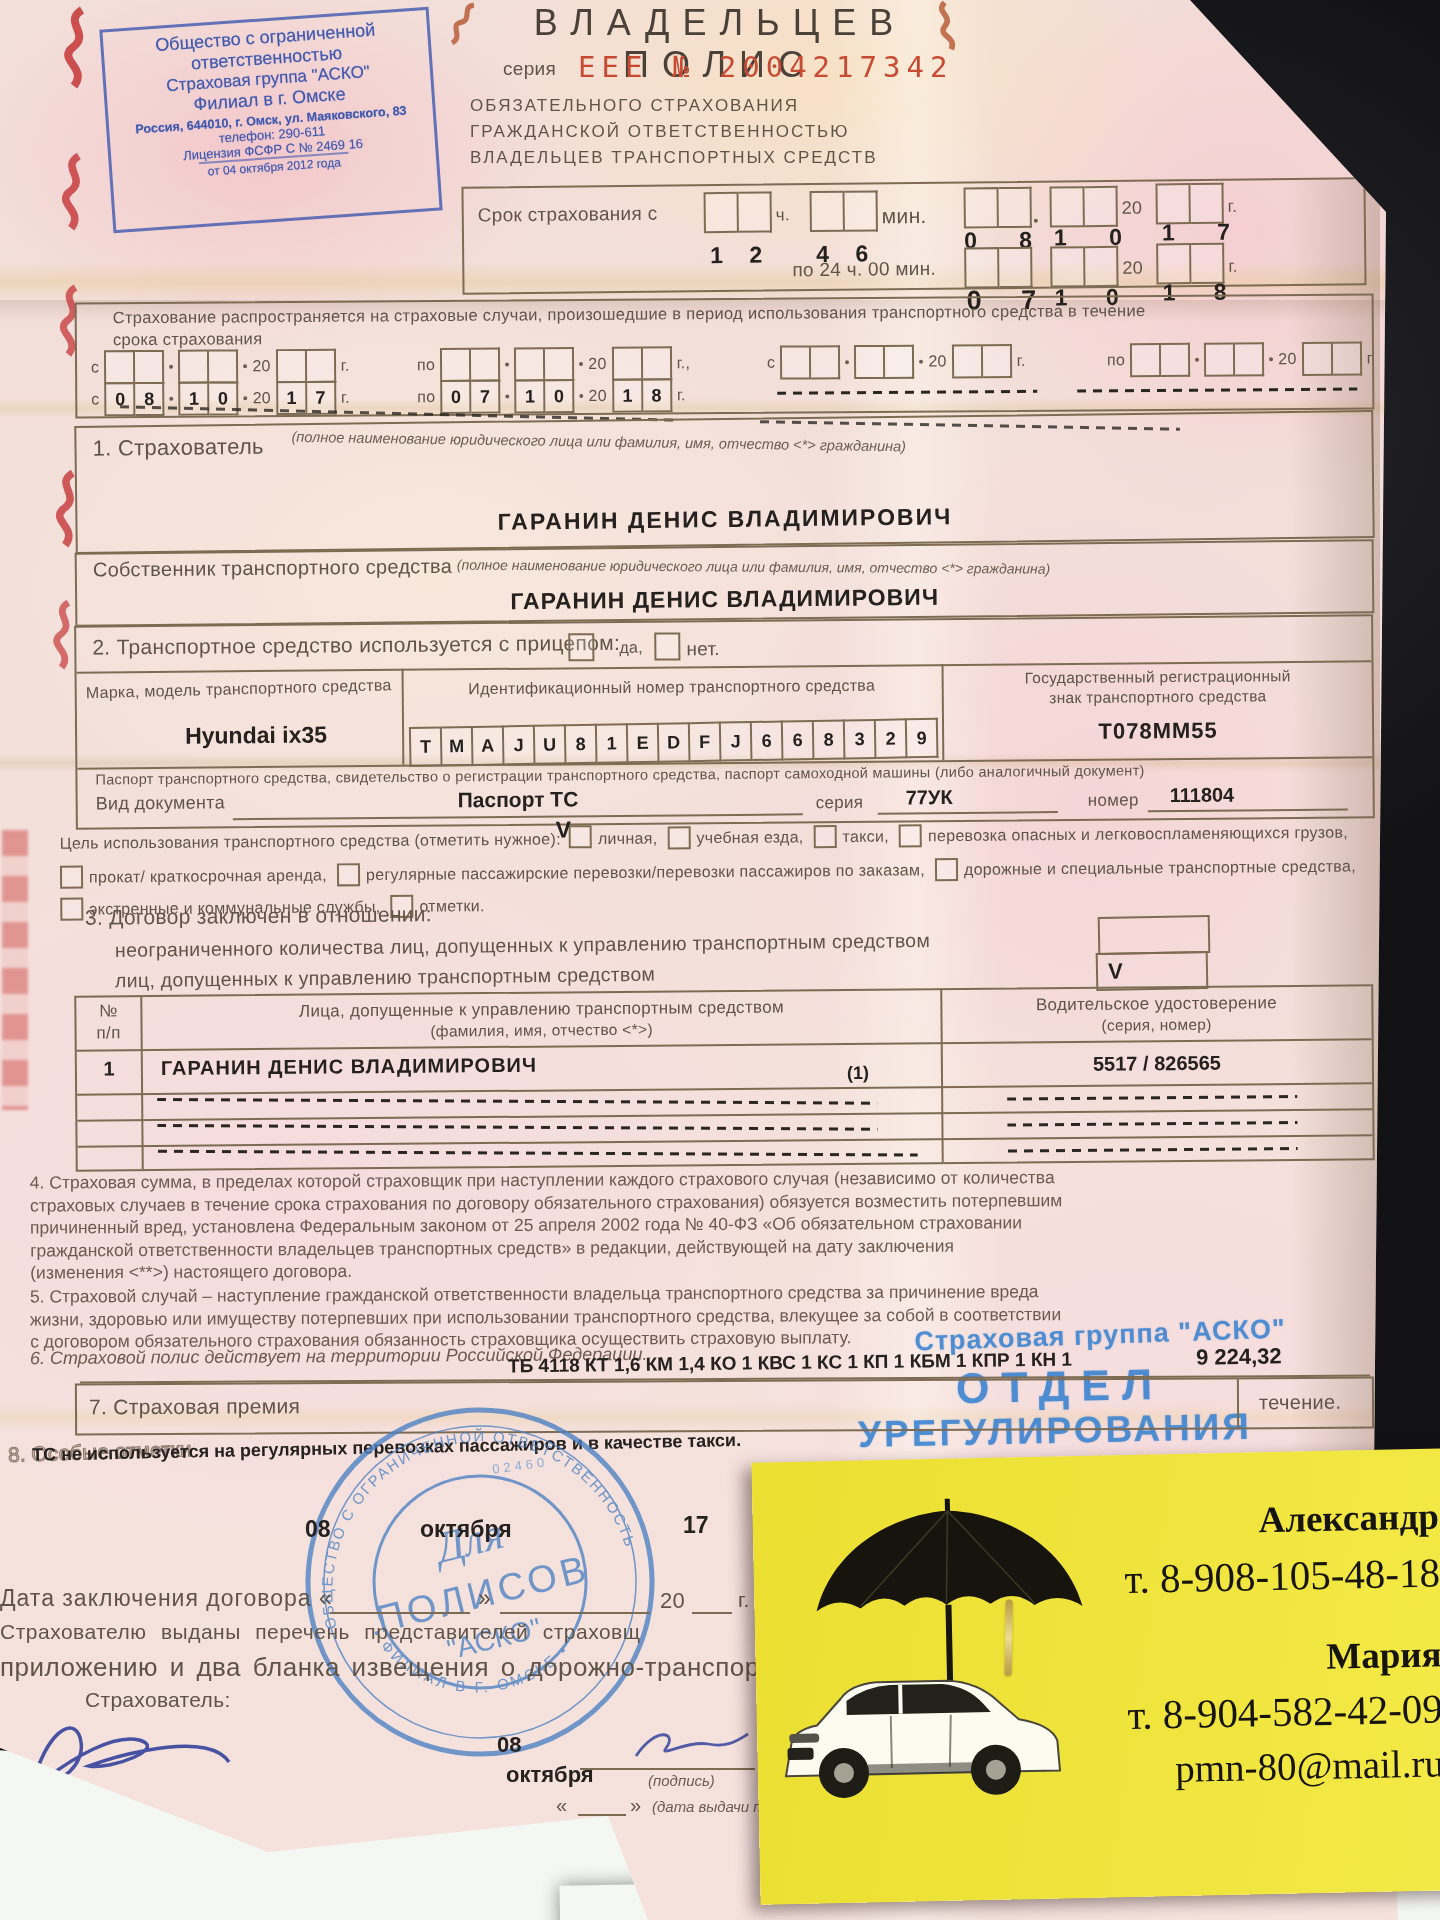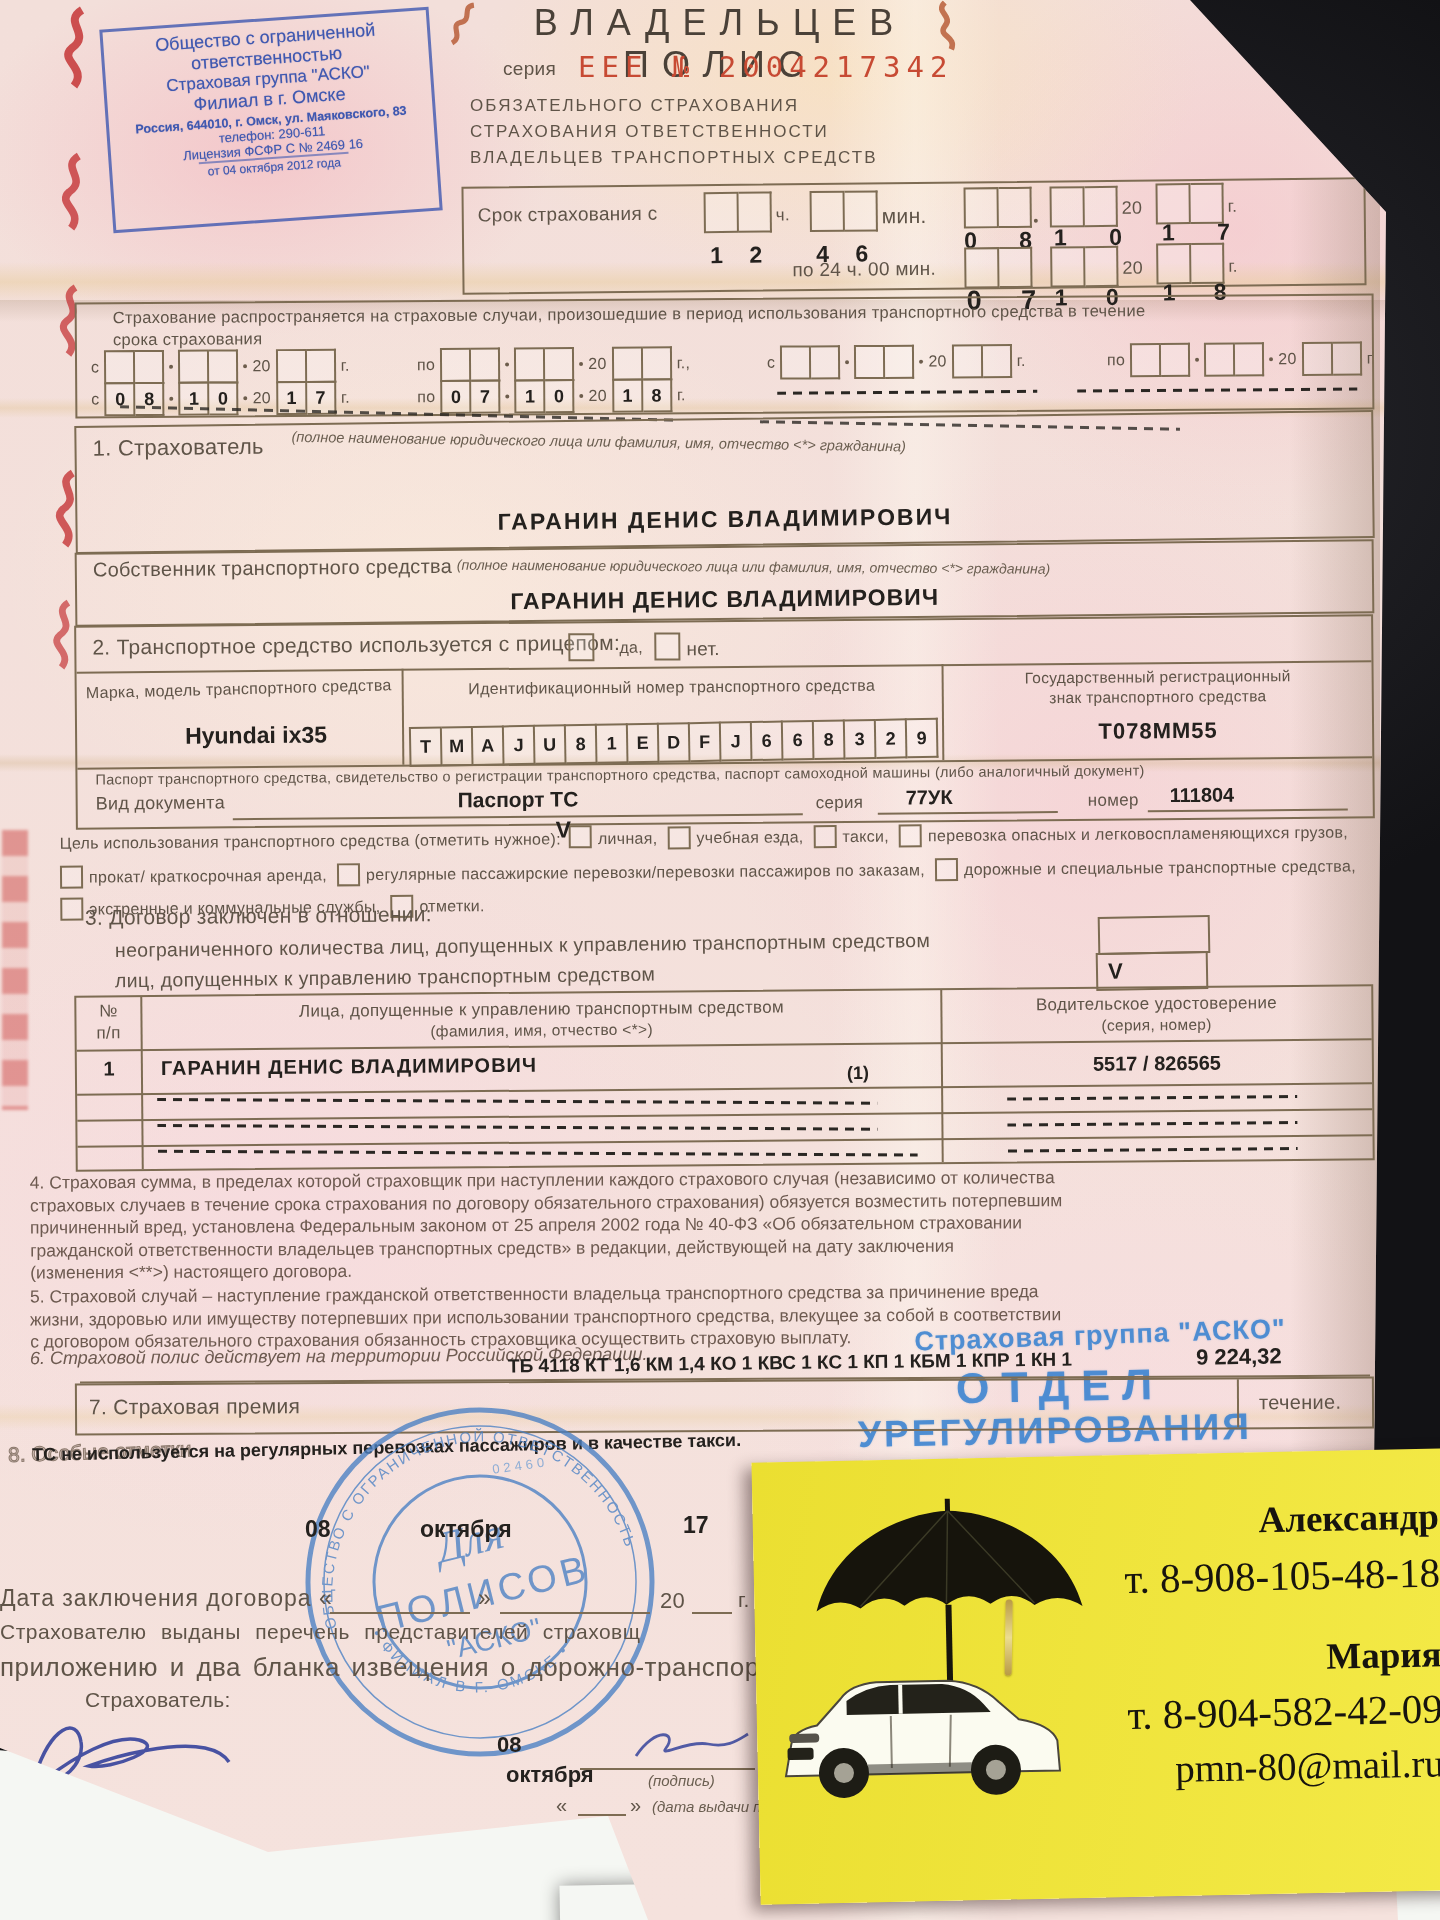--- a/index.html
+++ b/index.html
@@ -105,21 +105,21 @@
       <div style="font-size:12.5px;margin-top:3px;font-weight:bold;">Россия, 644010, г. Омск, ул. Маяковского, 83</div>
       <div style="font-size:13px;">телефон: 290-611</div>
       <div style="font-size:13px;">Лицензия ФСФР С № 2469 16</div>
       <div style="font-size:12px;border-top:2px solid rgba(63,88,176,.6);display:inline-block;padding:1px 8px 0;">от 04 октября 2012 года</div>
     </div>
 
     <div class="abs" style="left:430px;top:2px;width:580px;text-align:center;font-size:36px;letter-spacing:13px;color:#4a4138;">ВЛАДЕЛЬЦЕВ  ПОЛИС</div>
     <span class="abs print" style="left:503px;top:58px;font-size:19px;">серия</span>
     <span class="abs" style="left:578px;top:50px;font-family:'DejaVu Sans Mono',monospace;font-size:29px;letter-spacing:6px;color:#c74a33;">ЕЕЕ № 2004217342</span>
     <div class="abs print" style="left:470px;top:96px;font-size:17px;letter-spacing:2px;">ОБЯЗАТЕЛЬНОГО СТРАХОВАНИЯ</div>
-    <div class="abs print" style="left:470px;top:122px;font-size:17px;letter-spacing:2px;">СТРАХОВАНИЯ ОТВЕТСТВЕННОСТИ</div>
+    <div class="abs print" style="left:470px;top:122px;font-size:17px;letter-spacing:2px;">ГРАЖДАНСКОЙ ОТВЕТСТВЕННОСТЬЮ</div>
     <div class="abs print" style="left:470px;top:148px;font-size:17px;letter-spacing:2px;">ВЛАДЕЛЬЦЕВ ТРАНСПОРТНЫХ СРЕДСТВ</div>
 
     <div class="abs box" style="left:462px;top:182px;width:900px;height:104px;transform:rotate(-0.6deg);">
       <span class="abs print" style="left:14px;top:16px;font-size:19px;">Срок страхования с</span>
       <span class="abs cellp" style="left:240px;top:6px;">
           <b></b>
           <b></b>
         </span>
       <span class="abs print" style="left:312px;top:20px;font-size:17px;">ч.</span>
       <span class="abs cellp" style="left:346px;top:6px;">

